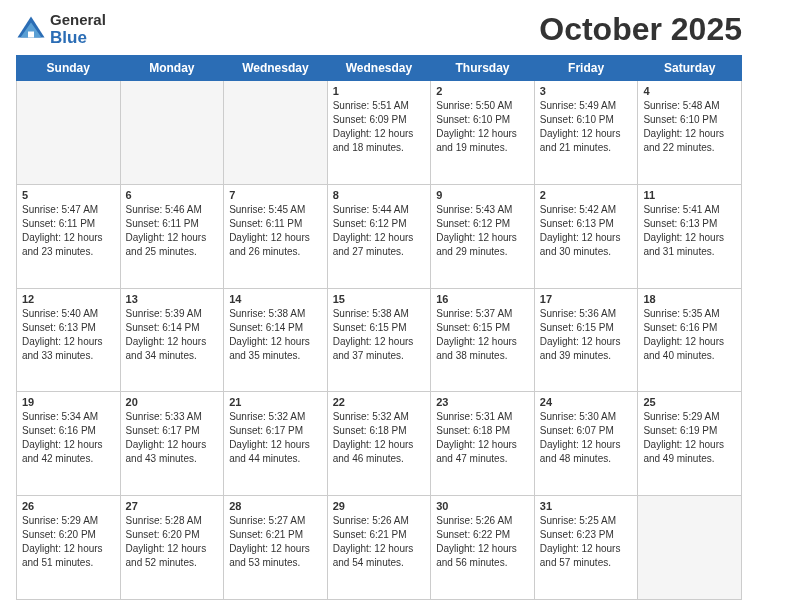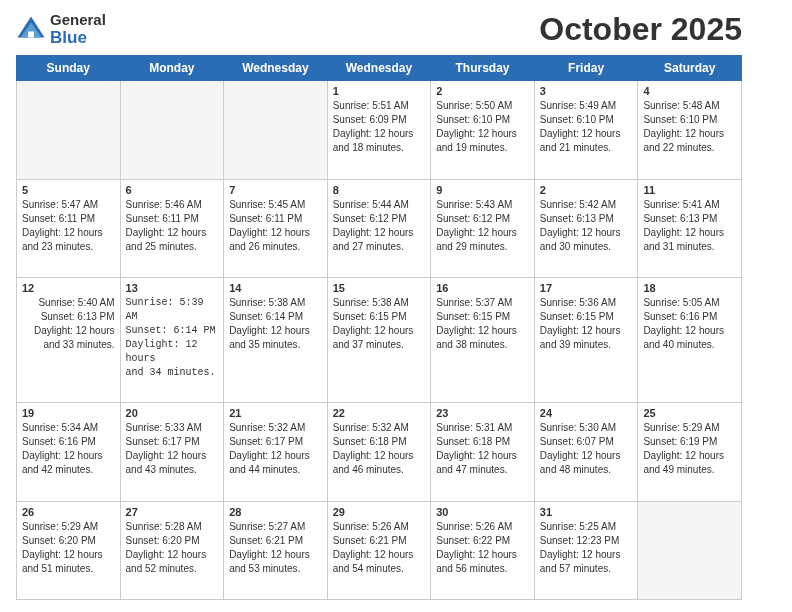--- a/index.html
+++ b/index.html
@@ -216,28 +216,28 @@
             <span class="day-num">11</span>
             <div class="day-info" style="white-space: pre-line;">Sunrise: 5:41 AM
 Sunset: 6:13 PM
 Daylight: 12 hours
 and 31 minutes.</div>
           </td>
         </tr>
         <tr>
           <td>
             <span class="day-num">12</span>
-            <div class="day-info" style="white-space: pre-line; text-align: right;">Sunrise: 5:40 AM
+            <div class="day-info" style="white-space: pre-line;">Sunrise: 5:40 AM
 Sunset: 6:13 PM
 Daylight: 12 hours
 and 33 minutes.</div>
           </td>
           <td>
             <span class="day-num">13</span>
-            <div class="day-info" style="white-space: pre-line; font-family: Liberation Mono, monospace;">Sunrise: 5:39 AM
+            <div class="day-info" style="white-space: pre-line;">Sunrise: 5:39 AM
 Sunset: 6:14 PM
 Daylight: 12 hours
 and 34 minutes.</div>
           </td>
           <td>
             <span class="day-num">14</span>
             <div class="day-info" style="white-space: pre-line;">Sunrise: 5:38 AM
 Sunset: 6:14 PM
 Daylight: 12 hours
 and 35 minutes.</div>
@@ -258,21 +258,21 @@
           </td>
           <td>
             <span class="day-num">17</span>
             <div class="day-info" style="white-space: pre-line;">Sunrise: 5:36 AM
 Sunset: 6:15 PM
 Daylight: 12 hours
 and 39 minutes.</div>
           </td>
           <td>
             <span class="day-num">18</span>
-            <div class="day-info" style="white-space: pre-line;">Sunrise: 5:05 AM
+            <div class="day-info" style="white-space: pre-line;">Sunrise: 5:35 AM
 Sunset: 6:16 PM
 Daylight: 12 hours
 and 40 minutes.</div>
           </td>
         </tr>
         <tr>
           <td>
             <span class="day-num">19</span>
             <div class="day-info" style="white-space: pre-line;">Sunrise: 5:34 AM
 Sunset: 6:16 PM
@@ -354,21 +354,21 @@
           <td>
             <span class="day-num">30</span>
             <div class="day-info" style="white-space: pre-line;">Sunrise: 5:26 AM
 Sunset: 6:22 PM
 Daylight: 12 hours
 and 56 minutes.</div>
           </td>
           <td>
             <span class="day-num">31</span>
             <div class="day-info" style="white-space: pre-line;">Sunrise: 5:25 AM
-Sunset: 12:23 PM
+Sunset: 6:23 PM
 Daylight: 12 hours
 and 57 minutes.</div>
           </td>
           <td class="empty"></td>
         </tr>
       </tbody>
   </table>
 </div>
 
 </body></html>

